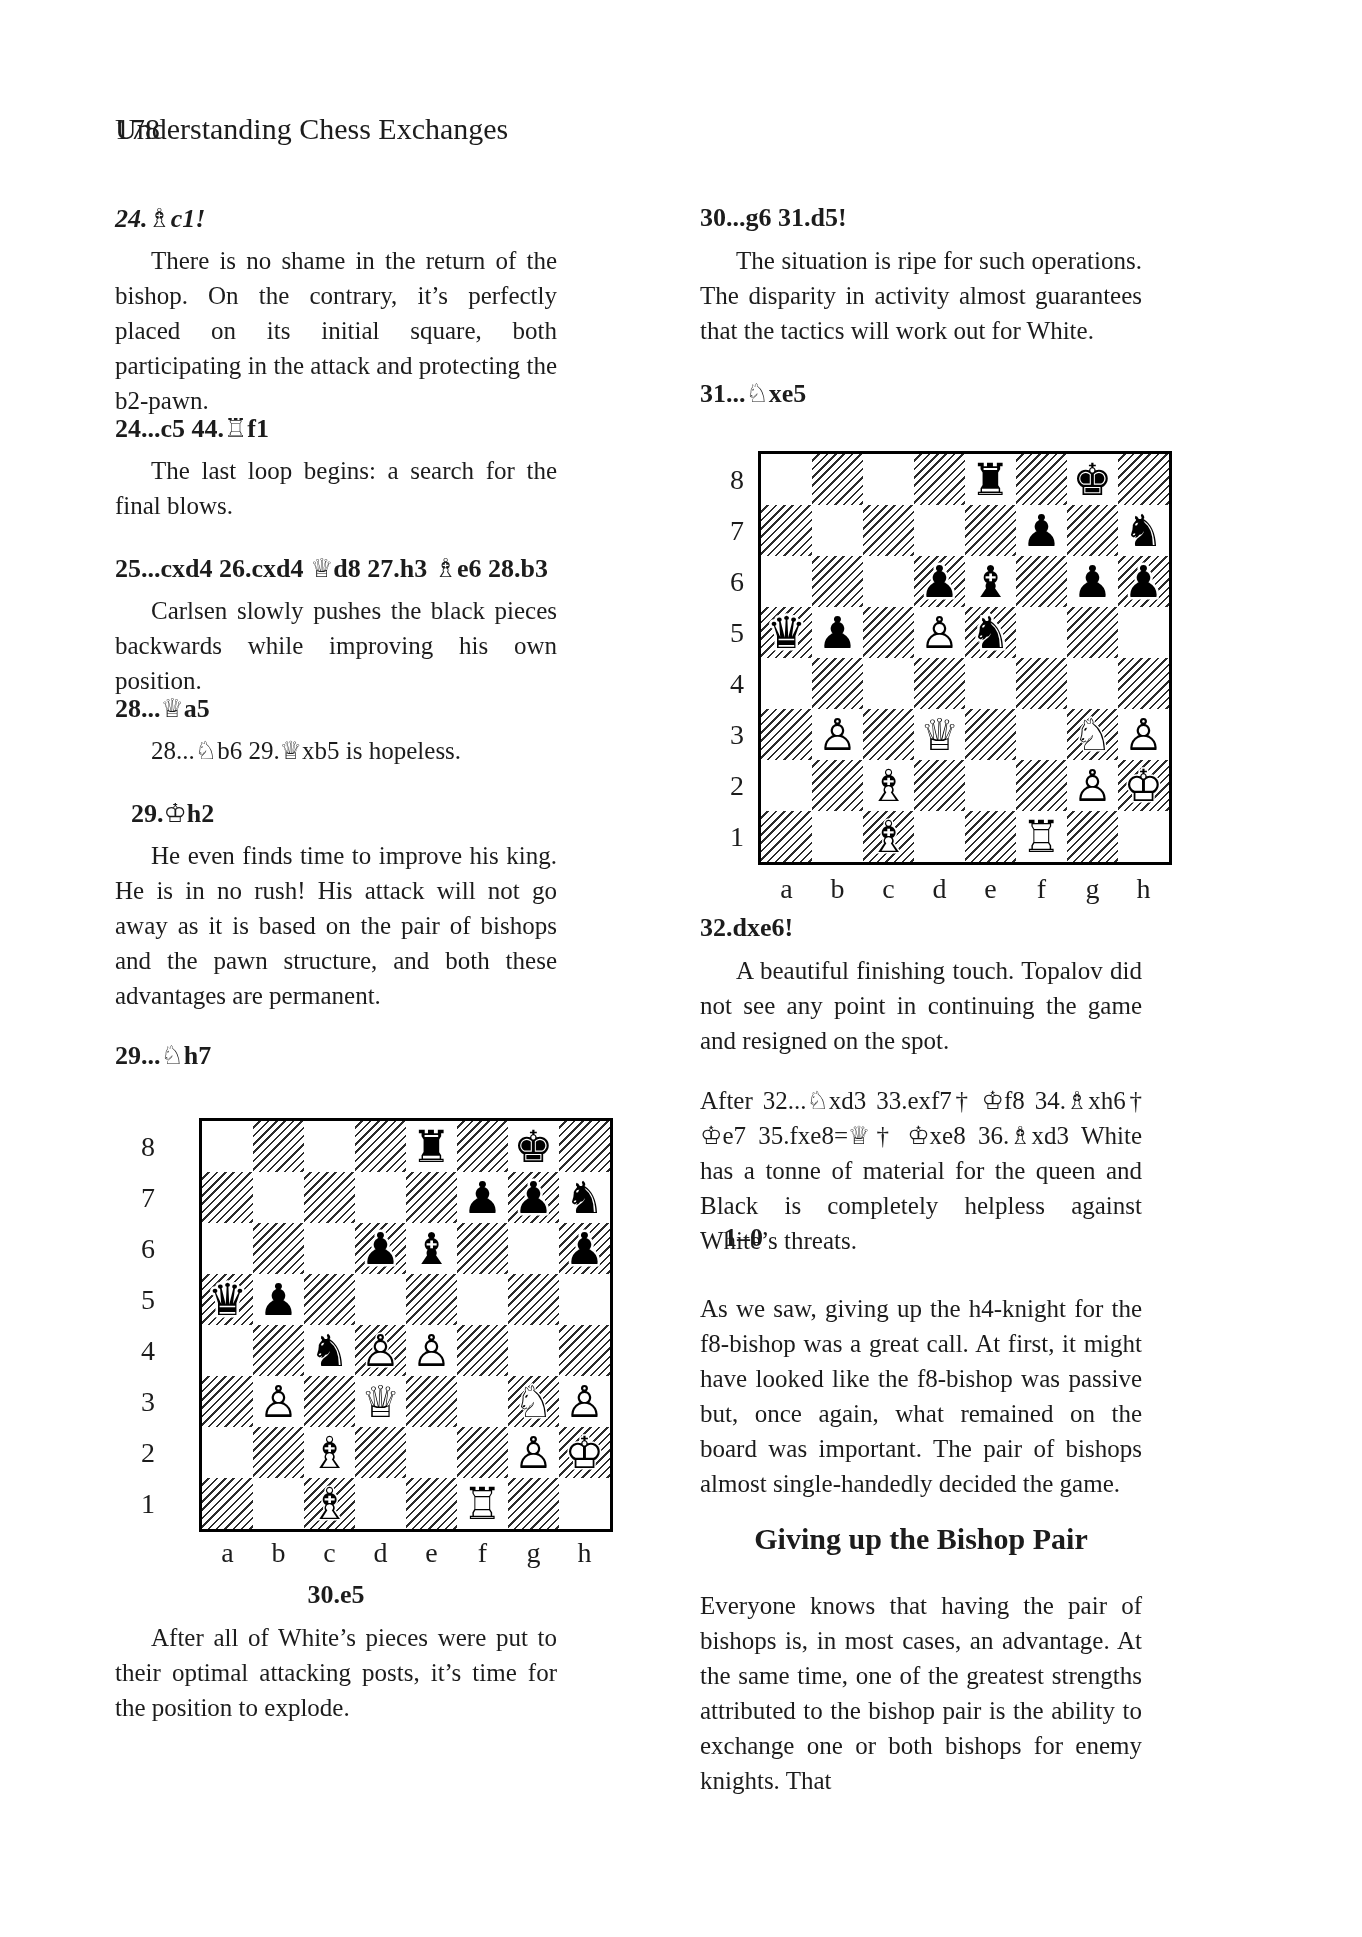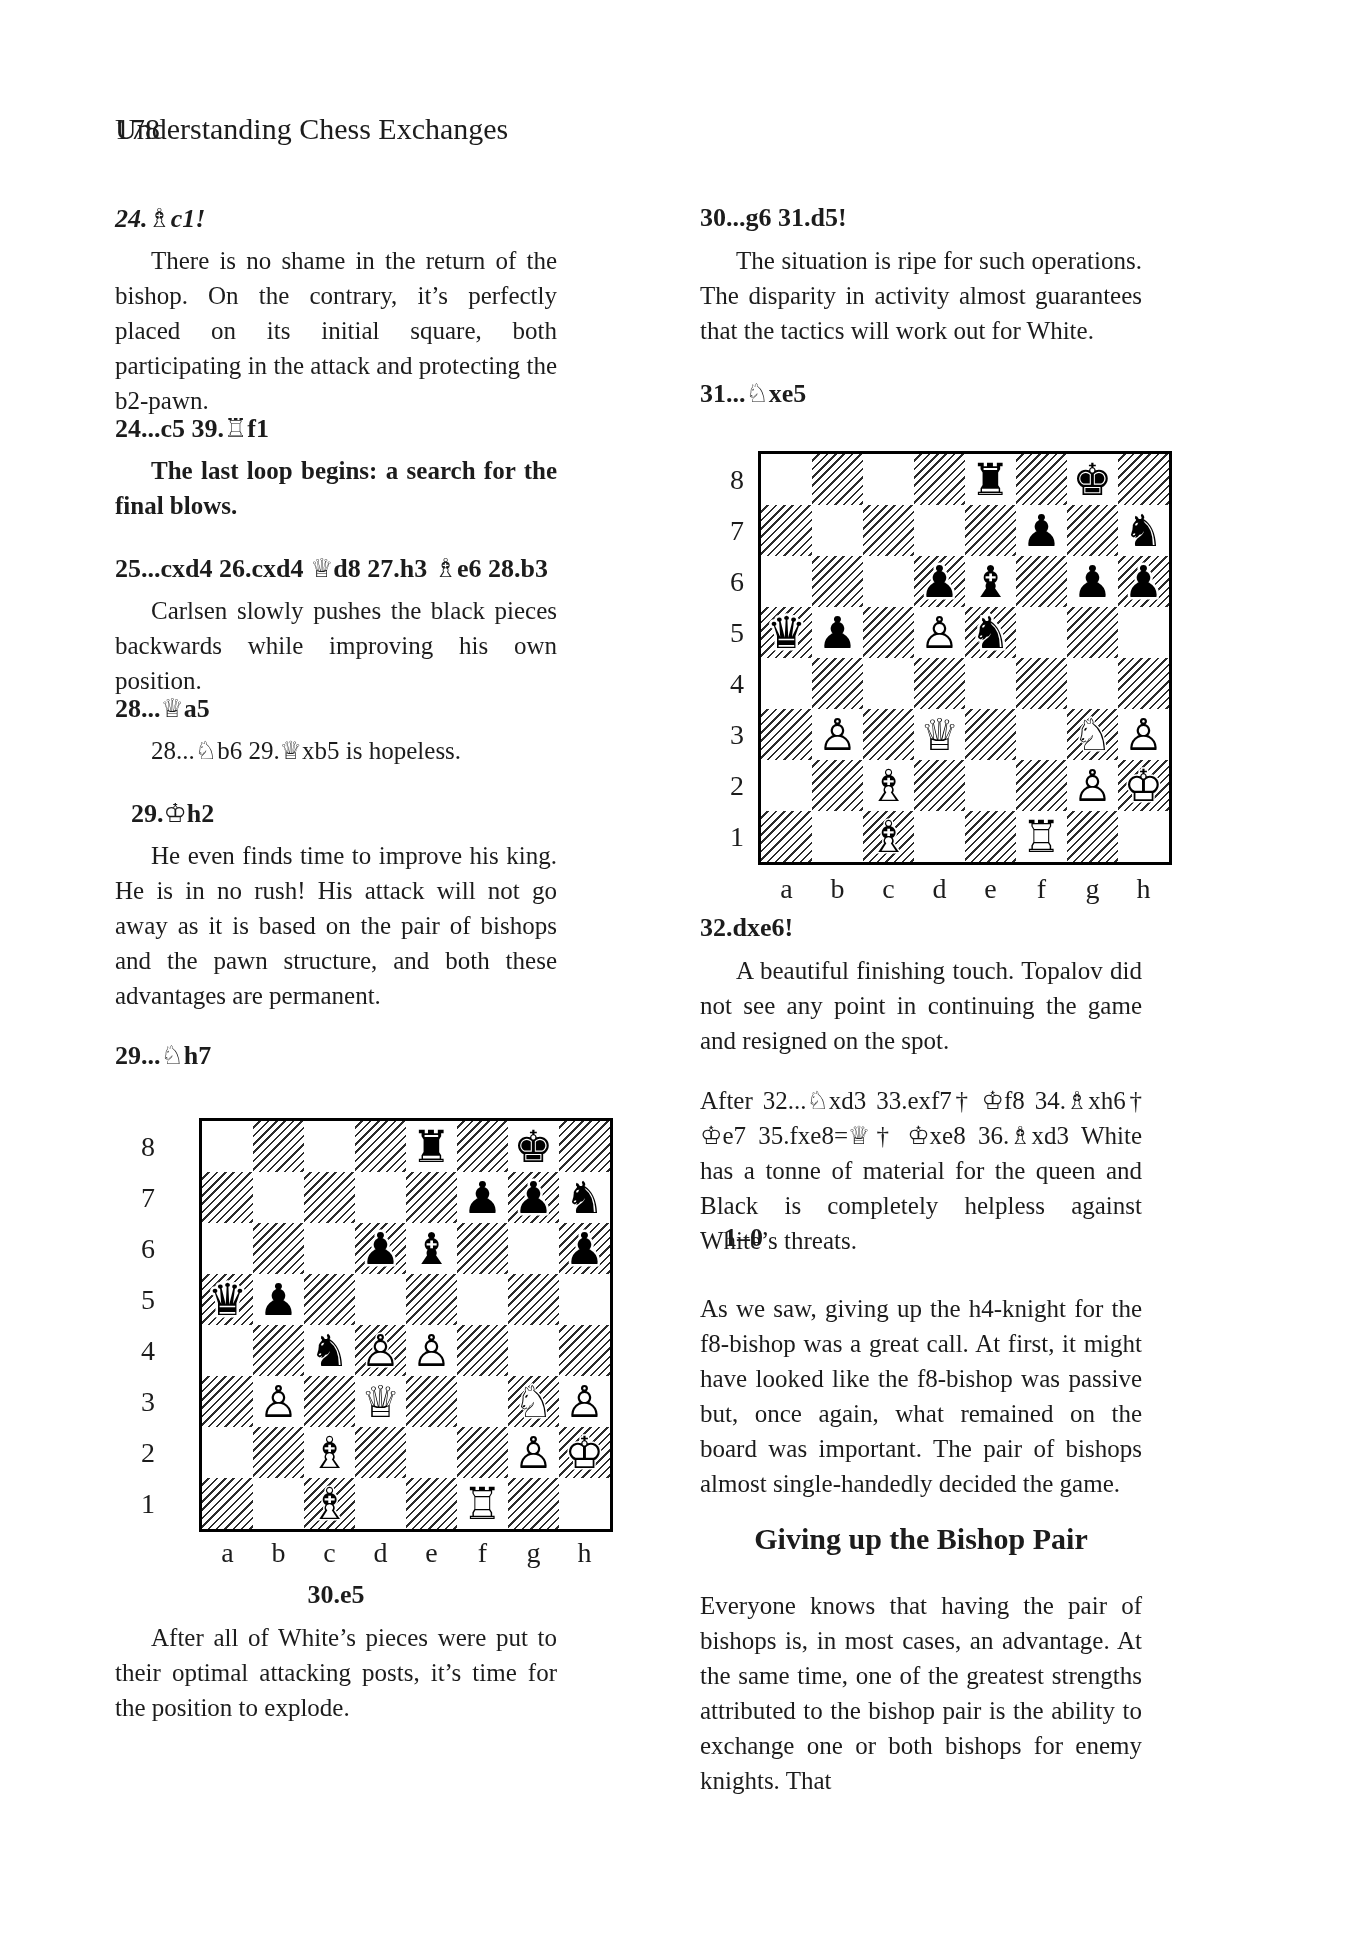--- a/index.html
+++ b/index.html
@@ -54,22 +54,22 @@
 </style>
 </head>
 <body>
 
 <div class="abs pagehead pnum" style="left:115px;top:112px;">178</div>
 <div class="abs pagehead ptitle" style="left:115px;top:112px;width:1027px;">Understanding Chess Exchanges</div>
 
 <div class="abs colL mh fig" style="top:203px;font-style:italic;">24.♗c1!</div>
 <p class="abs colL para ind fig" style="top:243px;">There is no shame in the return of the bishop. On the contrary, it’s perfectly placed on its initial square, both participating in the attack and protecting the b2-pawn.</p>
 
-<div class="abs colL mh fig" style="top:413px;">24...c5 39.♖f1</div>
-<p class="abs colL para ind fig" style="top:453px;font-weight:bold;">The last loop begins: a search for the final blows.</p>
+<div class="abs colL mh fig" style="top:413px;">24...c5 44.♖f1</div>
+<p class="abs colL para ind fig" style="top:453px;">The last loop begins: a search for the final blows.</p>
 
 <div class="abs colL mh fig" style="top:553px;">25...cxd4 26.cxd4 ♕d8 27.h3 ♗e6 28.b3</div>
 <p class="abs colL para ind fig" style="top:593px;">Carlsen slowly pushes the black pieces backwards while improving his own position.</p>
 
 <div class="abs colL mh fig" style="top:693px;">28...♕a5</div>
 <p class="abs colL para ind fig" style="top:733px;">28...♘b6 29.♕xb5 is hopeless.</p>
 
 <div class="abs colL mh fig" style="top:798px;margin-left:16px;">29.♔h2</div>
 <p class="abs colL para ind fig" style="top:838px;">He even finds time to improve his king. He is in no rush! His attack will not go away as it is based on the pair of bishops and the pawn structure, and both these advantages are permanent.</p>
 

